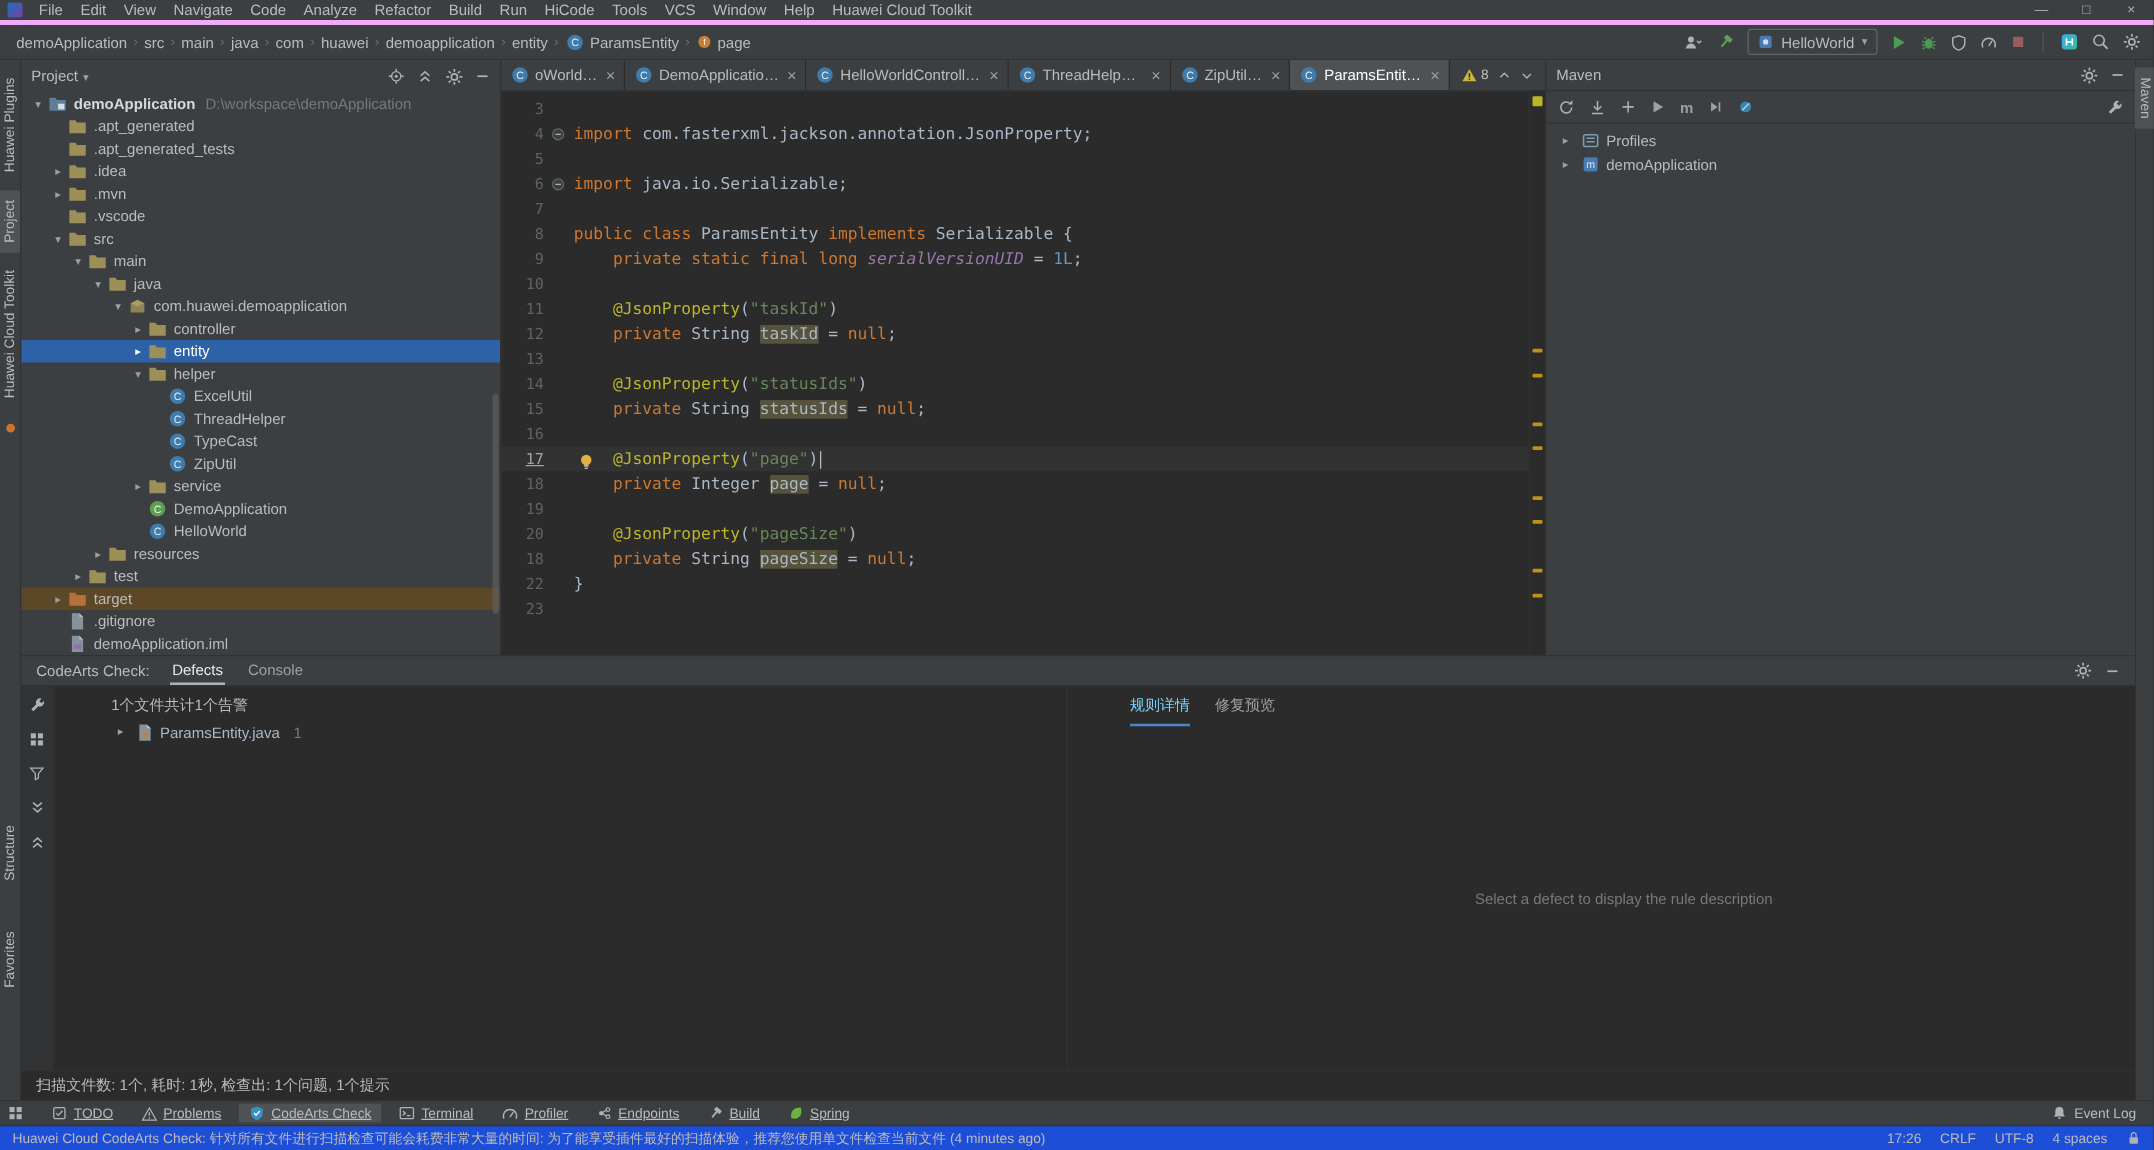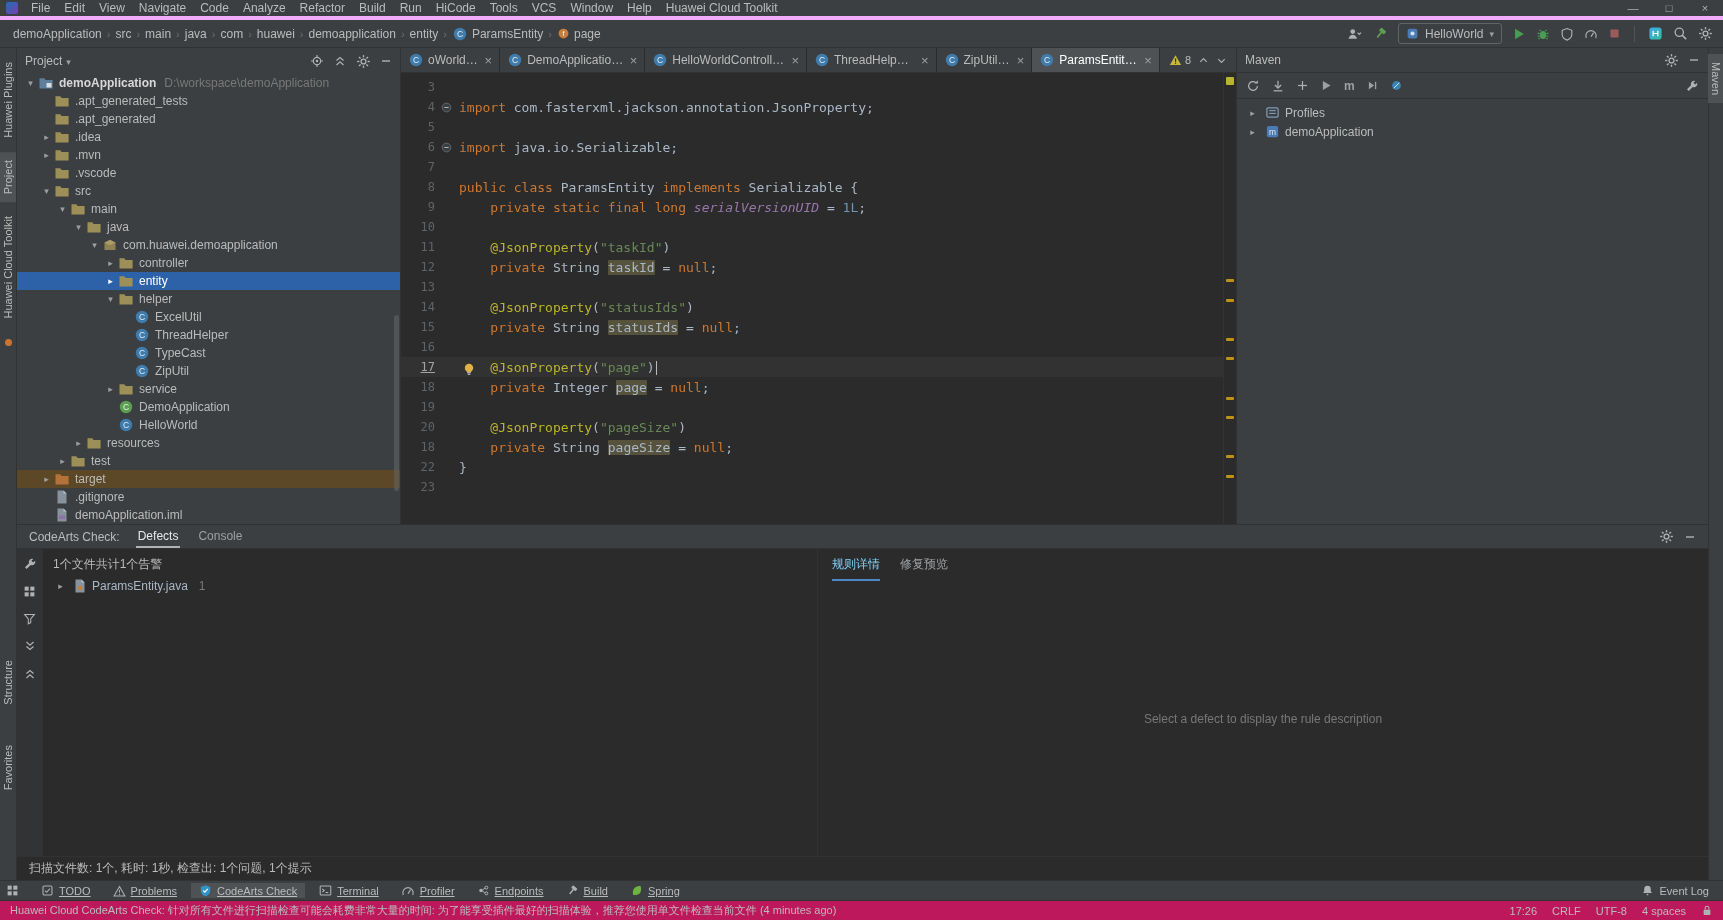--- a/index.html
+++ b/index.html
@@ -101,21 +101,21 @@
   .maven-row{height:19px;display:flex;align-items:center;padding-left:8px;gap:5px;color:#BBBBBB;white-space:nowrap;}
 
   
   .bottom-panel{height:356px;background:#2B2B2B;border-top:1px solid #323232;display:flex;flex-direction:column;flex:0 0 auto;}
   .bp-header{height:24px;background:#3C3F41;border-bottom:1px solid #323232;display:flex;align-items:center;padding:0 12px;gap:16px;flex:0 0 auto;}
   .bp-title{color:#BBBBBB;}
   .bp-tabs{display:flex;gap:16px;height:100%;align-items:stretch;}
   .bp-tab{display:flex;align-items:center;color:#9DA0A3;border-bottom:2px solid transparent;padding:0 2px;cursor:default;}
   .bp-tab.active{color:#E8E8E8;border-bottom-color:#AFB1B3;}
   .bp-header-right{margin-left:auto;display:flex;align-items:center;gap:10px;}
-  .bp-content{flex:1;display:flex;min-height:0;}
+  .bp-content{flex:1;display:flex;min-height:0;gap:36px;}
   .bp-strip{width:26px;background:#313335;border-right:1px solid #323232;display:flex;flex-direction:column;align-items:center;padding-top:8px;gap:14px;flex:0 0 auto;}
   .bp-left{width:775px;border-right:1px solid #323232;padding-top:5px;flex:0 0 auto;}
   .defect-summary{height:21px;display:flex;align-items:center;padding-left:10px;color:#BBBBBB;}
   .defect-file{height:21px;display:flex;align-items:center;padding-left:10px;gap:4px;color:#A9B7C6;}
   .defect-count{color:#787878;margin-left:7px;}
   .bp-right{flex:1;display:flex;flex-direction:column;min-width:0;}
   .detail-tabs{display:flex;gap:20px;padding:7px 14px 0;flex:0 0 auto;}
   .detail-tab{padding-bottom:6px;color:#9DA0A3;border-bottom:2px solid transparent;cursor:default;}
   .detail-tab.active{color:#7dd3fc;border-bottom-color:var(--accent,#4A88C7);}
   .detail-empty{flex:1;display:flex;align-items:center;justify-content:center;color:#787878;}
@@ -123,21 +123,21 @@
 
   
   .toolwindow-bar{height:20px;background:#3C3F41;border-top:1px solid #323232;display:flex;align-items:center;padding:0 6px;flex:0 0 auto;}
   .tw-corner{margin-right:8px;}
   .tw-left{display:flex;align-items:center;gap:6px;text-decoration:underline;}
   .tw-btn{display:flex;align-items:center;gap:5px;padding:1px 8px;font-size:11px;color:#BBBBBB;white-space:nowrap;cursor:default;}
   .tw-btn.active{background:#4E5254;}
   .tw-right{margin-left:auto;display:flex;align-items:center;}
 
   
-  .statusbar{height:20px;background:#be185d;border-top:1px solid #323232;display:flex;align-items:center;padding:0 10px;font-size:11px;color:#BBBBBB;flex:0 0 auto;}
+  .statusbar{height:20px;background:#1d4ed8;border-top:1px solid #323232;display:flex;align-items:center;padding:0 10px;font-size:11px;color:#BBBBBB;flex:0 0 auto;}
   .status-message{white-space:nowrap;overflow:hidden;text-overflow:ellipsis;min-width:0;}
   .status-right{margin-left:auto;display:flex;align-items:center;gap:15px;flex:0 0 auto;padding-left:20px;justify-content:center;}
   .status-item{white-space:nowrap;}
   .mi-m{font-weight:bold;color:#9DA0A3;font-size:12px;}
 </style>
 </head>
 <body>
 
 <div class="app">
 
@@ -373,30 +373,30 @@
                 <span class="tree-label bold">demoApplication</span>
                 <span class="tree-hint">D:\workspace\demoApplication</span>
               </div>
               <div class="tree-row" style="padding-left:22px">
                 <span class="tree-arrow"></span>
                 <span class="icon tree-icon">
                   <svg width="16" height="16" viewBox="0 0 16 16">
                     <path d="M1.5 13.5V3.2h4.8l1.3 1.7h7v8.6z" fill="#9D8F58"></path>
                   </svg>
                 </span>
-                <span class="tree-label">.apt_generated_tests</span>
+                <span class="tree-label">.apt_generated</span>
               </div>
               <div class="tree-row" style="padding-left:22px">
                 <span class="tree-arrow"></span>
                 <span class="icon tree-icon">
                   <svg width="16" height="16" viewBox="0 0 16 16">
                     <path d="M1.5 13.5V3.2h4.8l1.3 1.7h7v8.6z" fill="#9D8F58"></path>
                   </svg>
                 </span>
-                <span class="tree-label">.apt_generated</span>
+                <span class="tree-label">.apt_generated_tests</span>
               </div>
               <div class="tree-row" style="padding-left:22px">
                 <span class="tree-arrow">▸</span>
                 <span class="icon tree-icon">
                   <svg width="16" height="16" viewBox="0 0 16 16">
                     <path d="M1.5 13.5V3.2h4.8l1.3 1.7h7v8.6z" fill="#9D8F58"></path>
                   </svg>
                 </span>
                 <span class="tree-label">.idea</span>
               </div>

